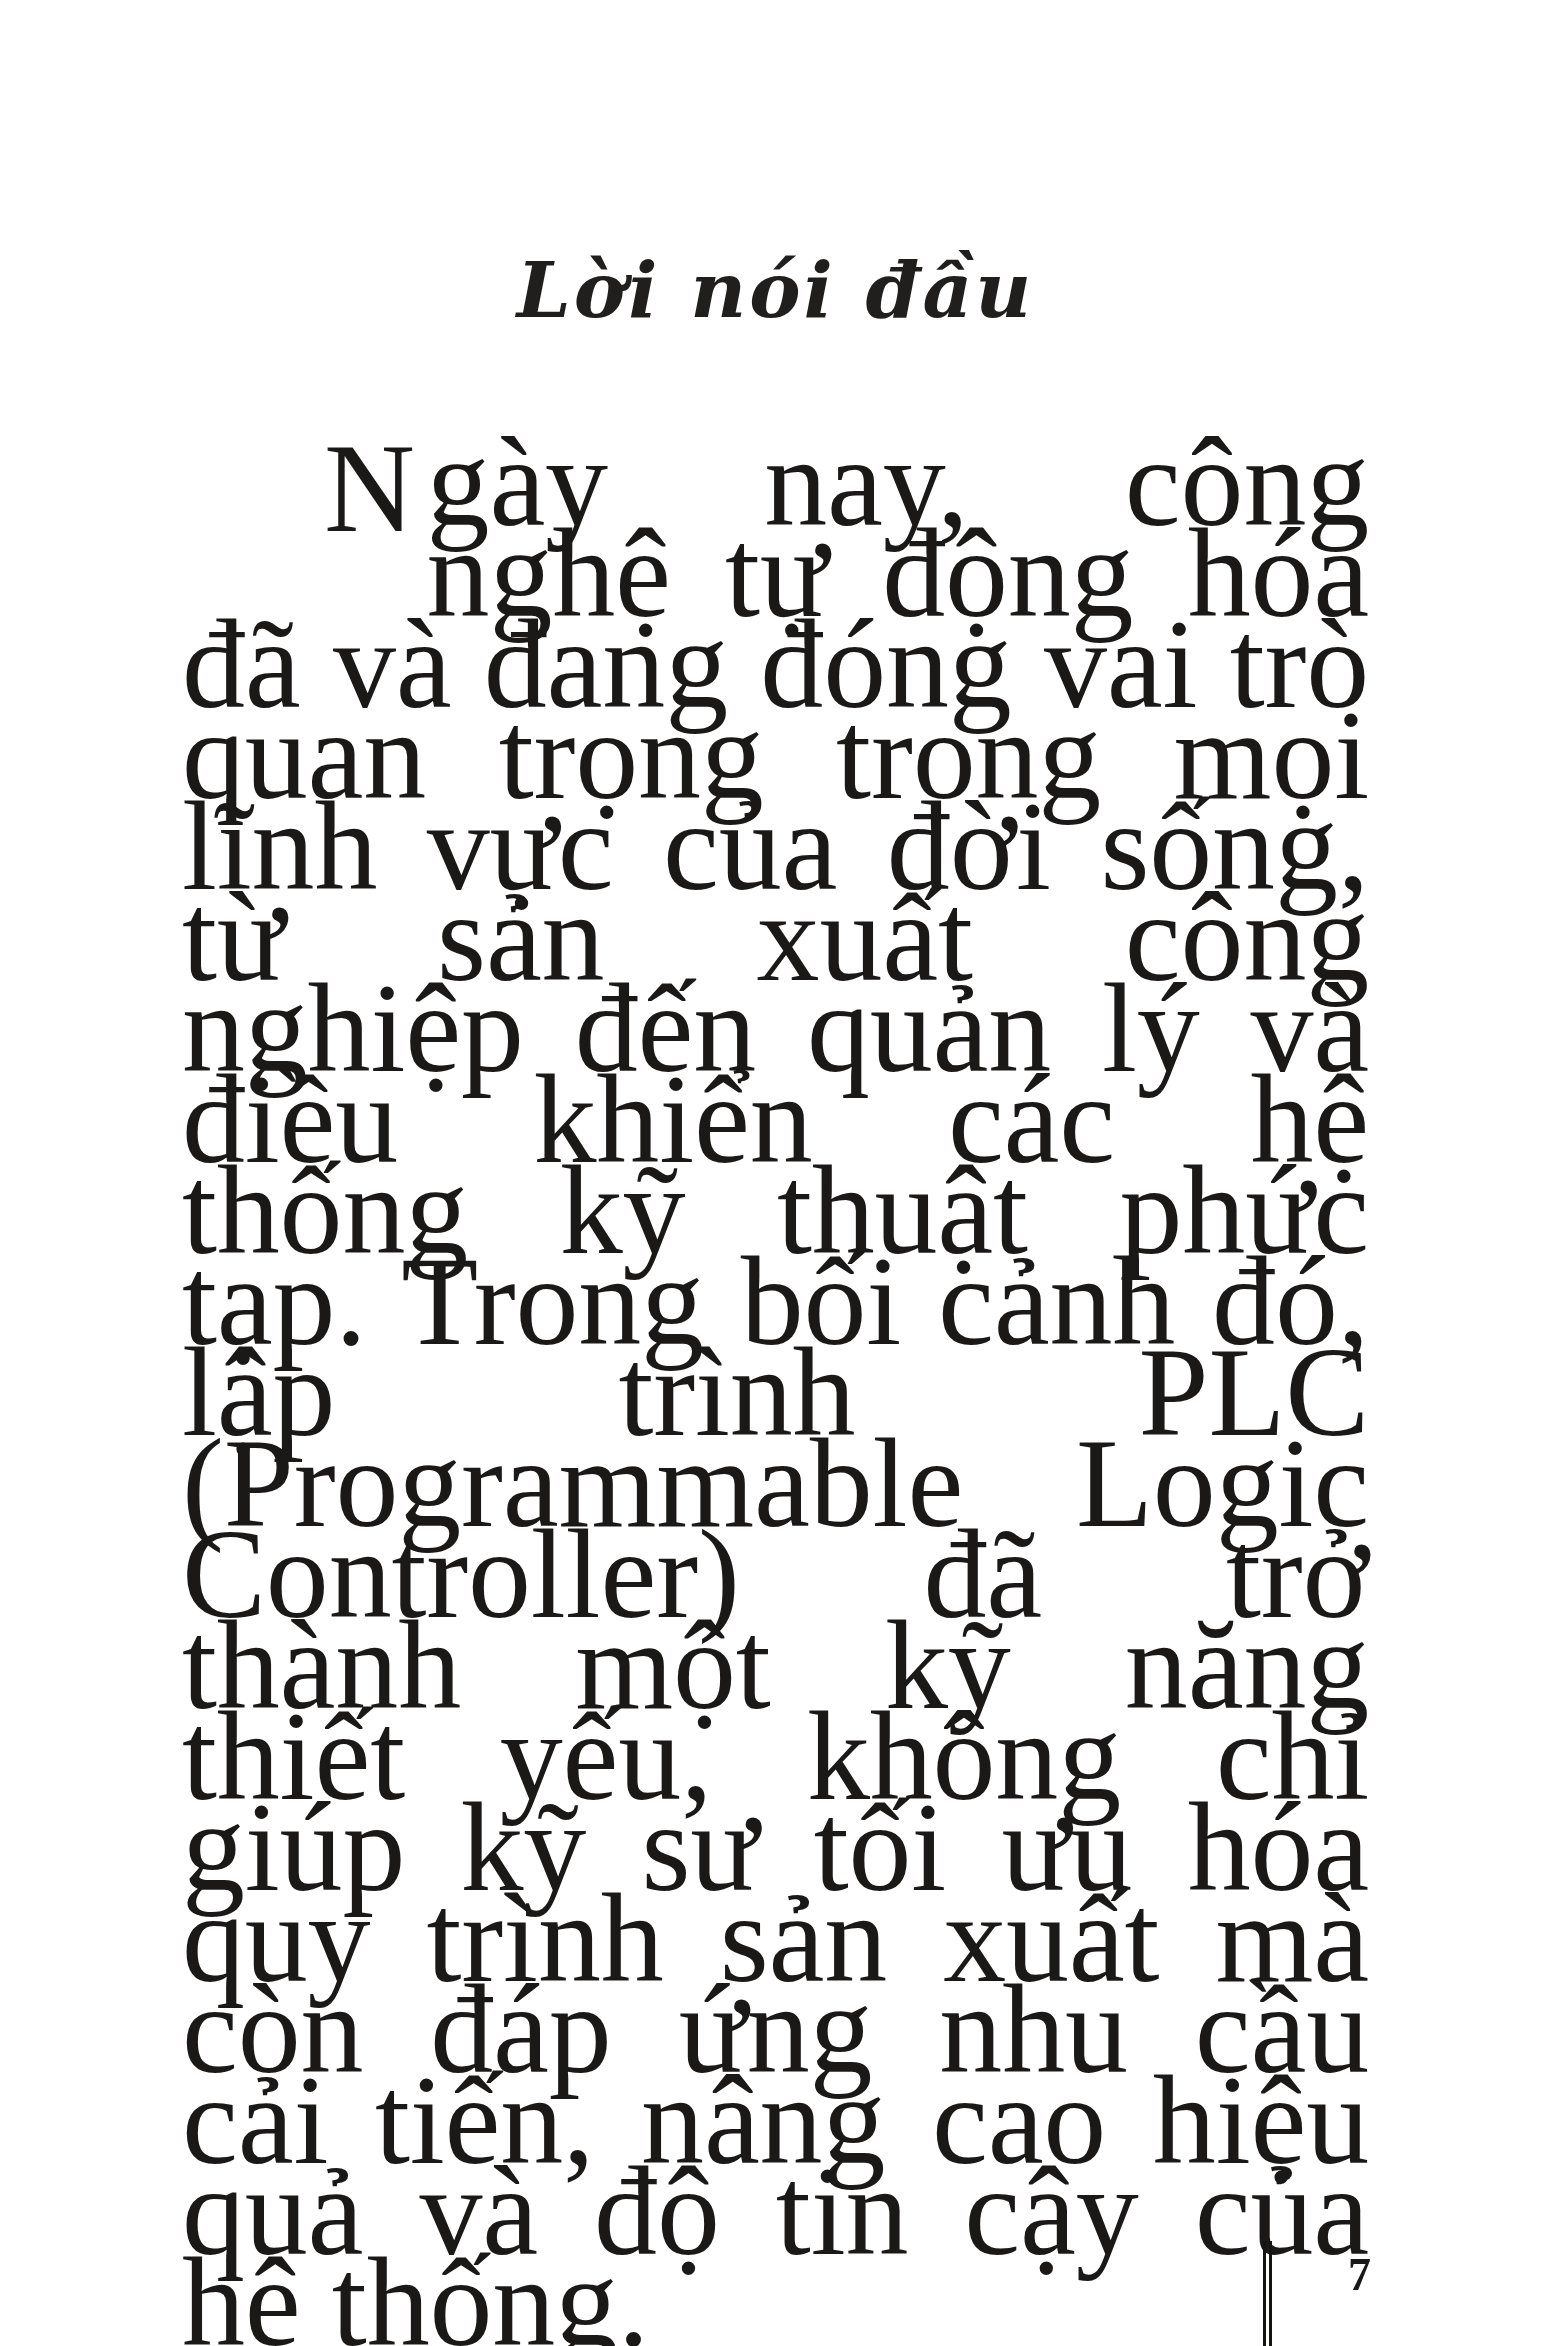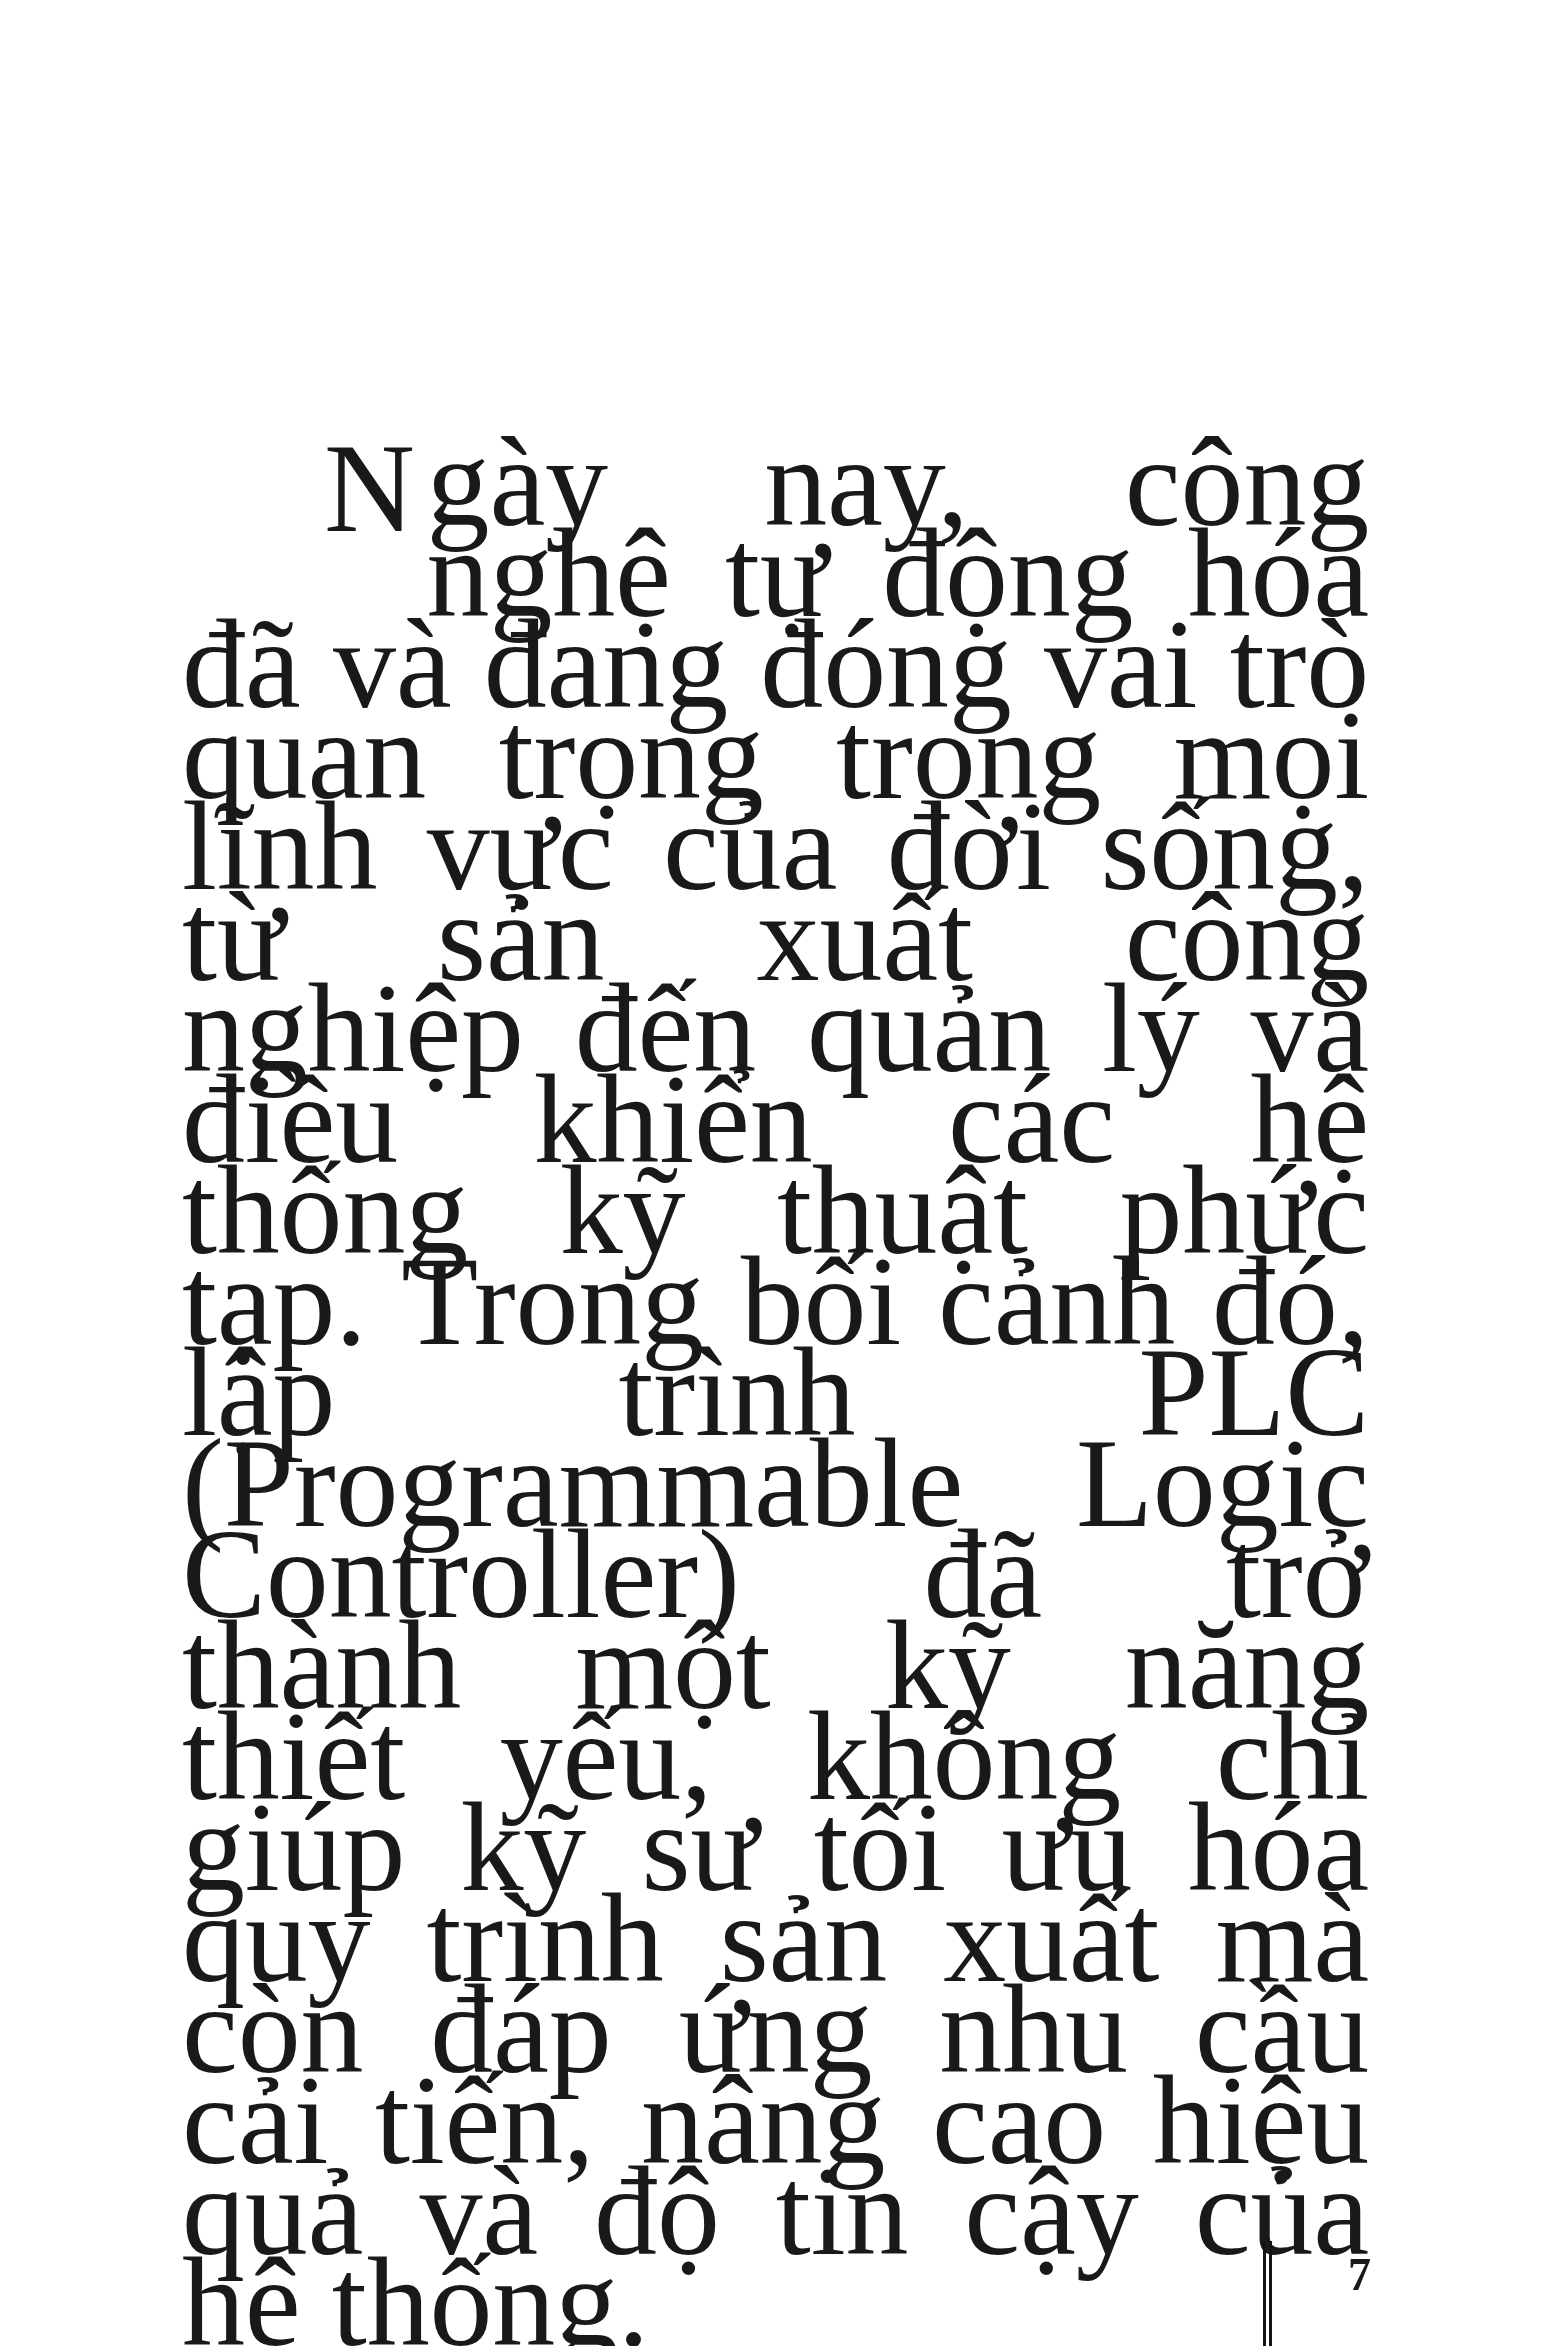--- a/index.html
+++ b/index.html
@@ -78,20 +78,21 @@
     text-align: center;
     font-size: 46px;
     font-weight: 700;
     color: #1b1918;
   }
 </style>
 </head>
 <body>
 
 <div class="page">
+  <h1 class="title">Lời nói đầu</h1>
   <div class="body-col" id="paragraphs">
       <p class="dropcap"><span class="dropcap">N</span>gày nay, công nghệ tự động hóa đã và đang đóng vai trò quan trọng trong mọi lĩnh vực của đời sống, từ sản xuất công nghiệp đến quản lý và điều khiển các hệ thống kỹ thuật phức tạp. Trong bối cảnh đó, lập trình PLC (Programmable Logic Controller) đã trở thành một kỹ năng thiết yếu, không chỉ giúp kỹ sư tối ưu hóa quy trình sản xuất mà còn đáp ứng nhu cầu cải tiến, nâng cao hiệu quả và độ tin cậy của hệ thống.</p>
       <p class="indent">Cuốn sách này được biên soạn nhằm cung cấp cho người học nền tảng kiến thức vững chắc về lập trình PLC, với trọng tâm là việc áp dụng các thuật toán điều khiển logic vào thực tế. Các nội dung trong cuốn sách được thiết kế một cách hệ thống, từ cơ bản đến nâng cao, giúp người học dễ dàng tiếp cận và làm quen với việc sử dụng PLC để giải quyết các bài toán điều khiển cụ thể.</p>
     </div>
   <div class="double-rule"></div>
   <div class="page-number">7</div>
 </div>
 
 
 </body></html>

